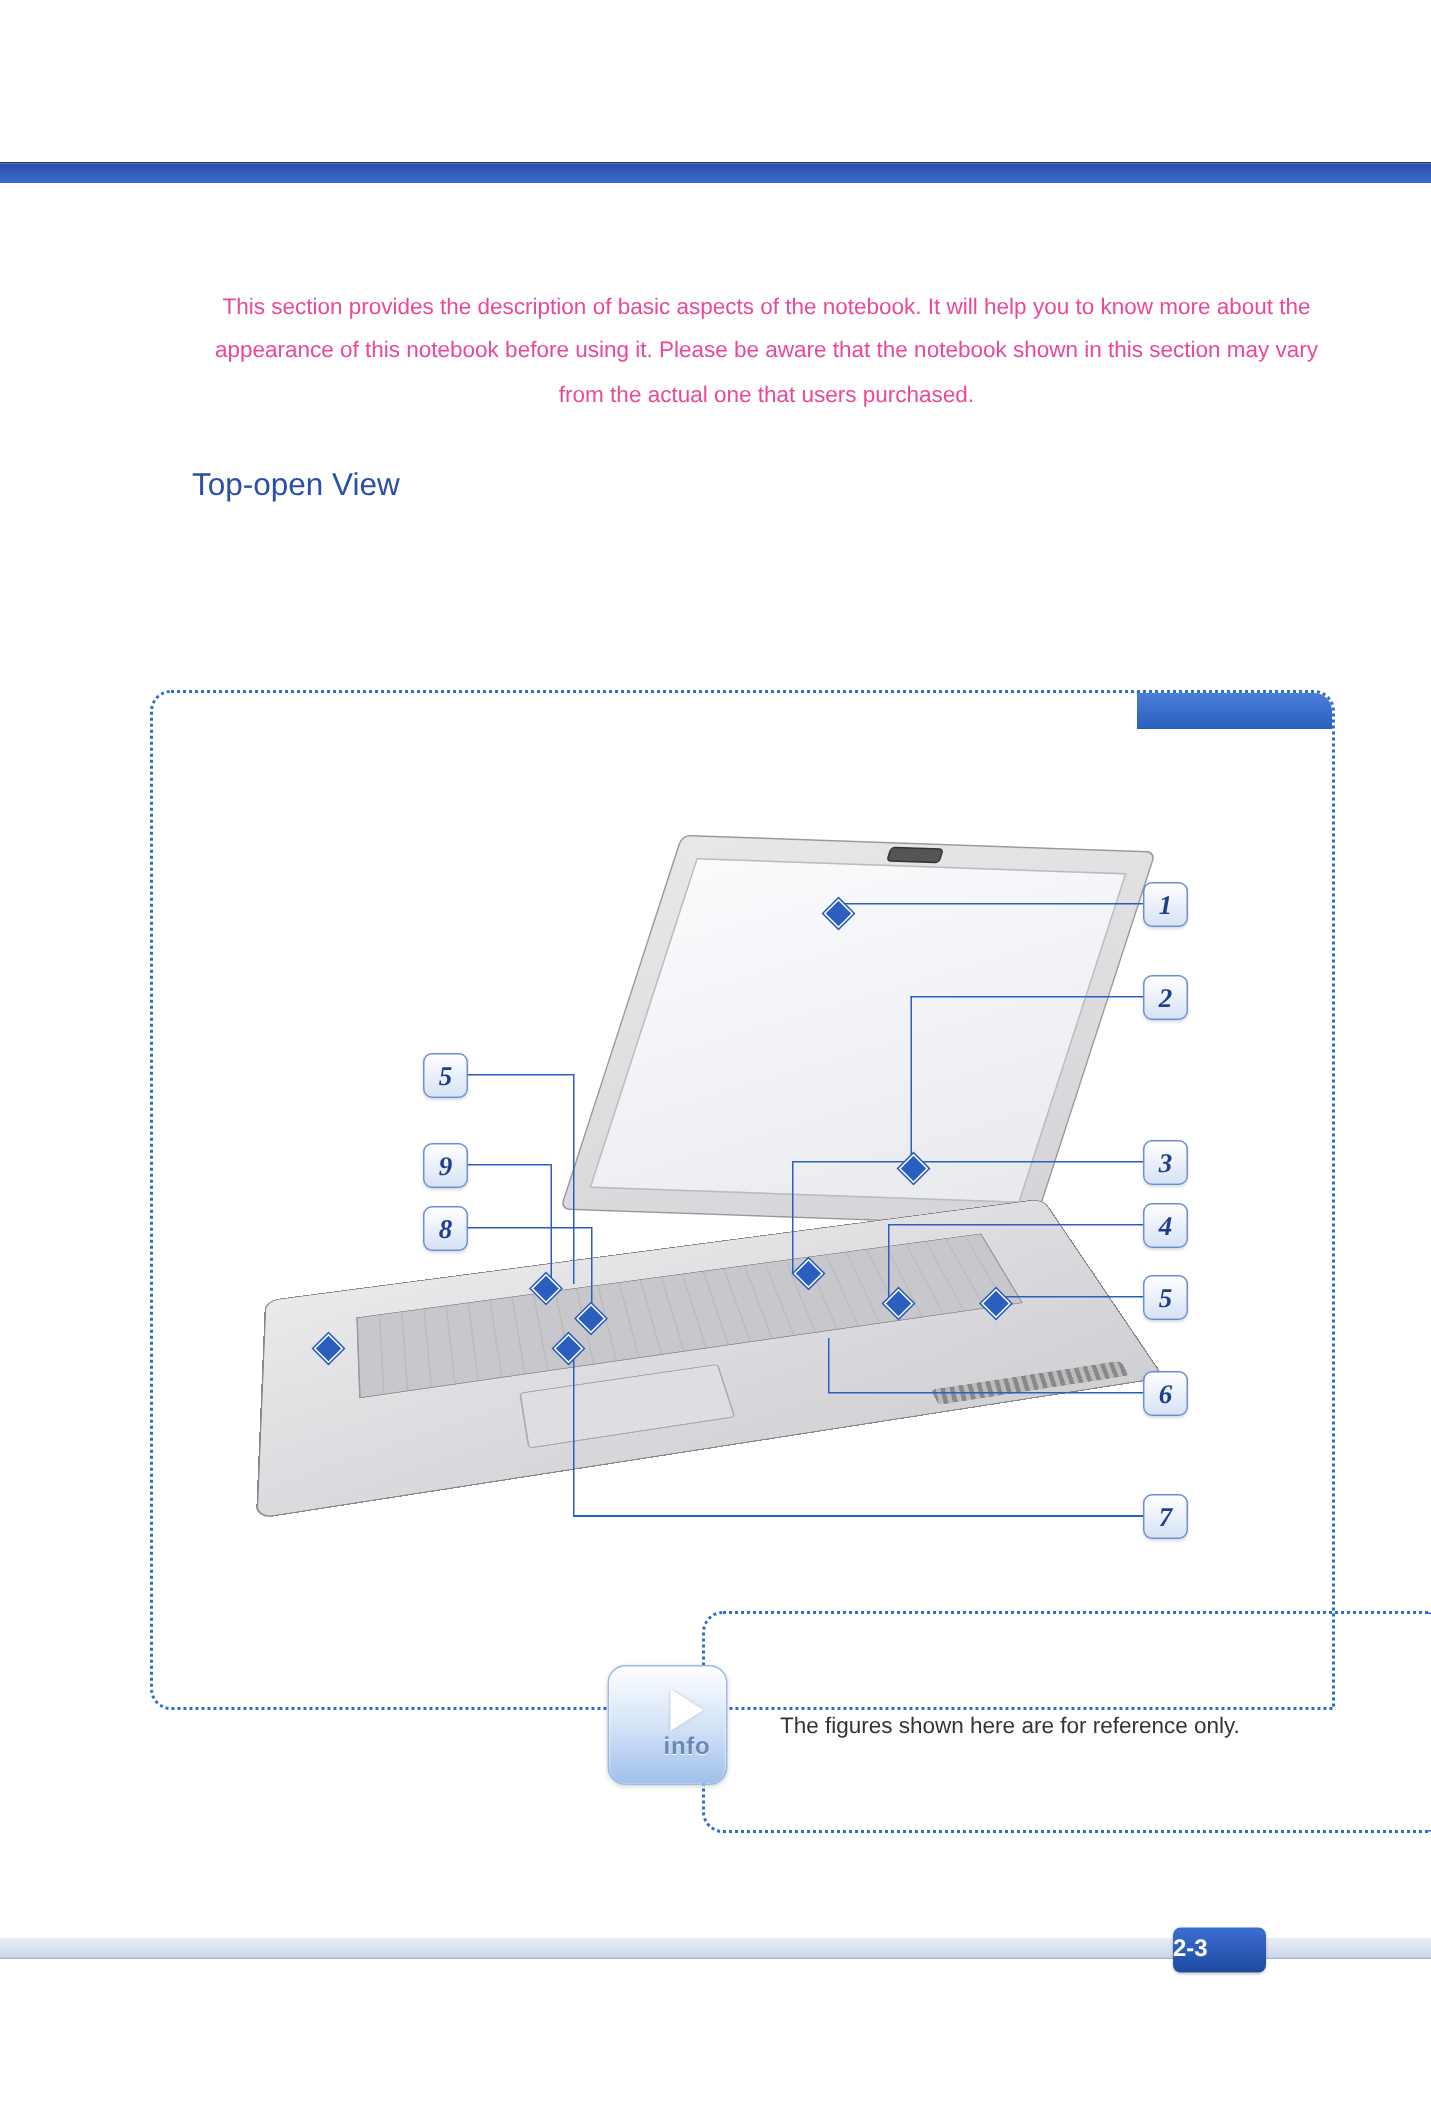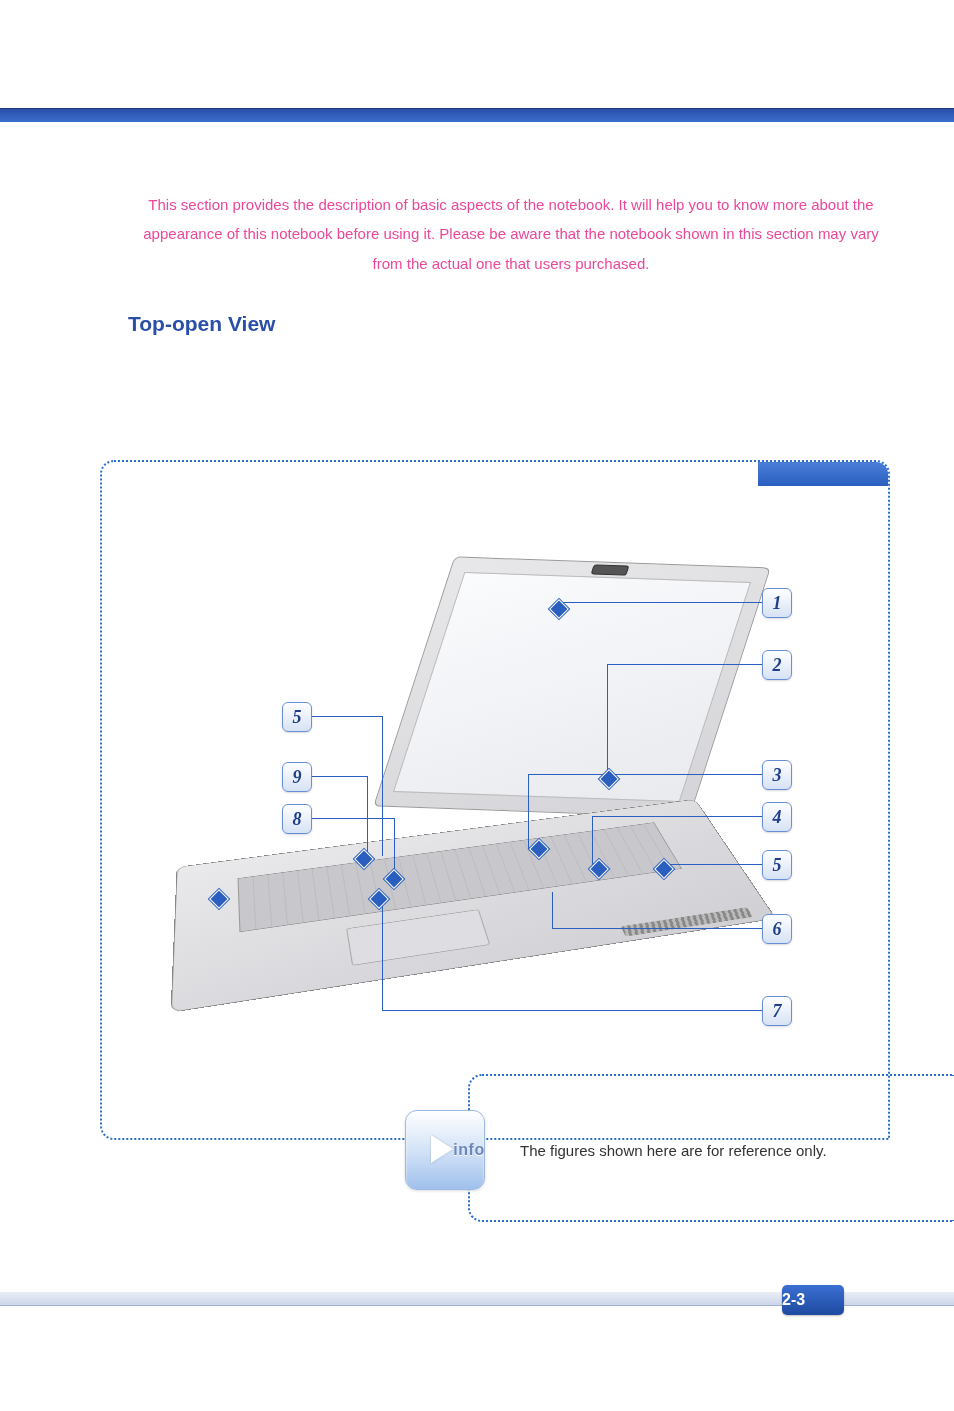--- a/index.html
+++ b/index.html
@@ -41,21 +41,21 @@
     font-size: 15px;
     line-height: 1.95;
     color: #ec4899;
     margin-left: 18px;
     margin-bottom: 34px;
     text-align: center;
   }
   h2 {
     color: #2a4fa8;
     font-size: 21px;
-    font-weight: bold;
+    font-weight: normal;
     margin-left: 18px;
     margin-bottom: 10px;
   }
   .sub {
     font-size: 15px;
     line-height: 1.95;
     margin-left: 18px;
     margin-bottom: 20px;
   }
   
@@ -228,21 +228,21 @@
   .info-badge {
     position: absolute;
     top: 1110px;
     left: 405px;
     width: 80px; height: 80px;
     background: linear-gradient(to bottom, #ffffff, #cfe0f6 55%, #9fc0ec);
     border-radius: 12px;
     border: 1px solid #9cb8e4;
     box-shadow: inset 0 1px 2px #fff, 0 1px 3px rgba(0,0,0,.15);
     display: flex;
-    flex-direction: row;
+    flex-direction: column;
     align-items: center;
     justify-content: center;
     padding-left: 26px;
   }
   .info-badge .play {
     width: 0; height: 0;
     border-top: 14px solid transparent;
     border-bottom: 14px solid transparent;
     border-left: 22px solid #fff;
     filter: drop-shadow(0 0 1px rgba(0,0,0,.2));

